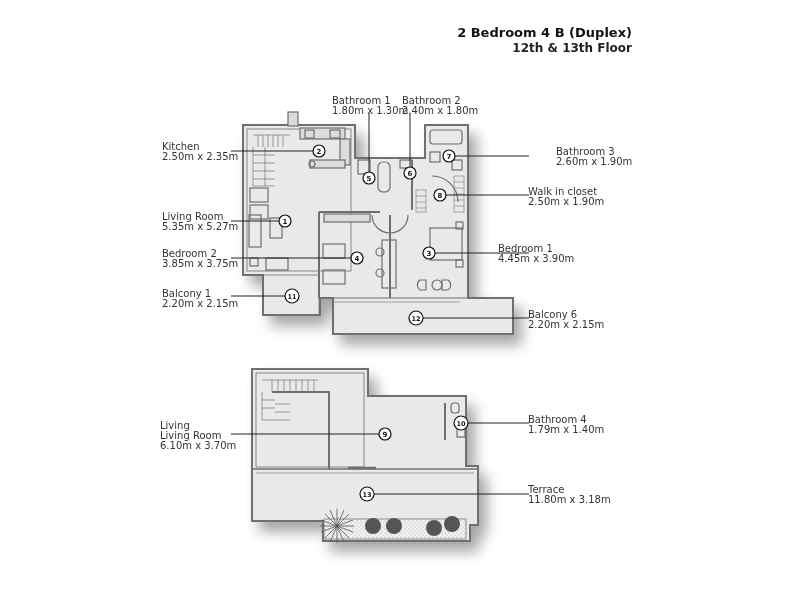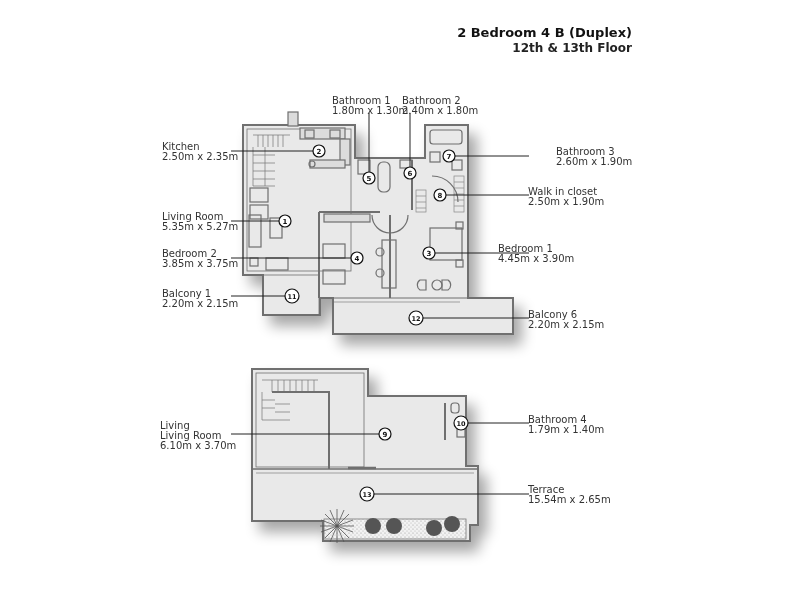--- a/index.html
+++ b/index.html
@@ -301,14 +301,14 @@
   <span>Living</span>
     <span>Living Room</span>
     <span>6.10m x 3.70m</span>
 </div>
 <div class="lbl" style="left:528px; top:415px; width:72px;">
   <span>Bathroom 4</span>
     <span>1.79m x 1.40m</span>
 </div>
 <div class="lbl" style="left:528px; top:485px; width:72px;">
   <span>Terrace</span>
-    <span>15.54m x 2.65m</span>
+    <span>11.80m x 3.18m</span>
 </div>
 
 </body></html>

